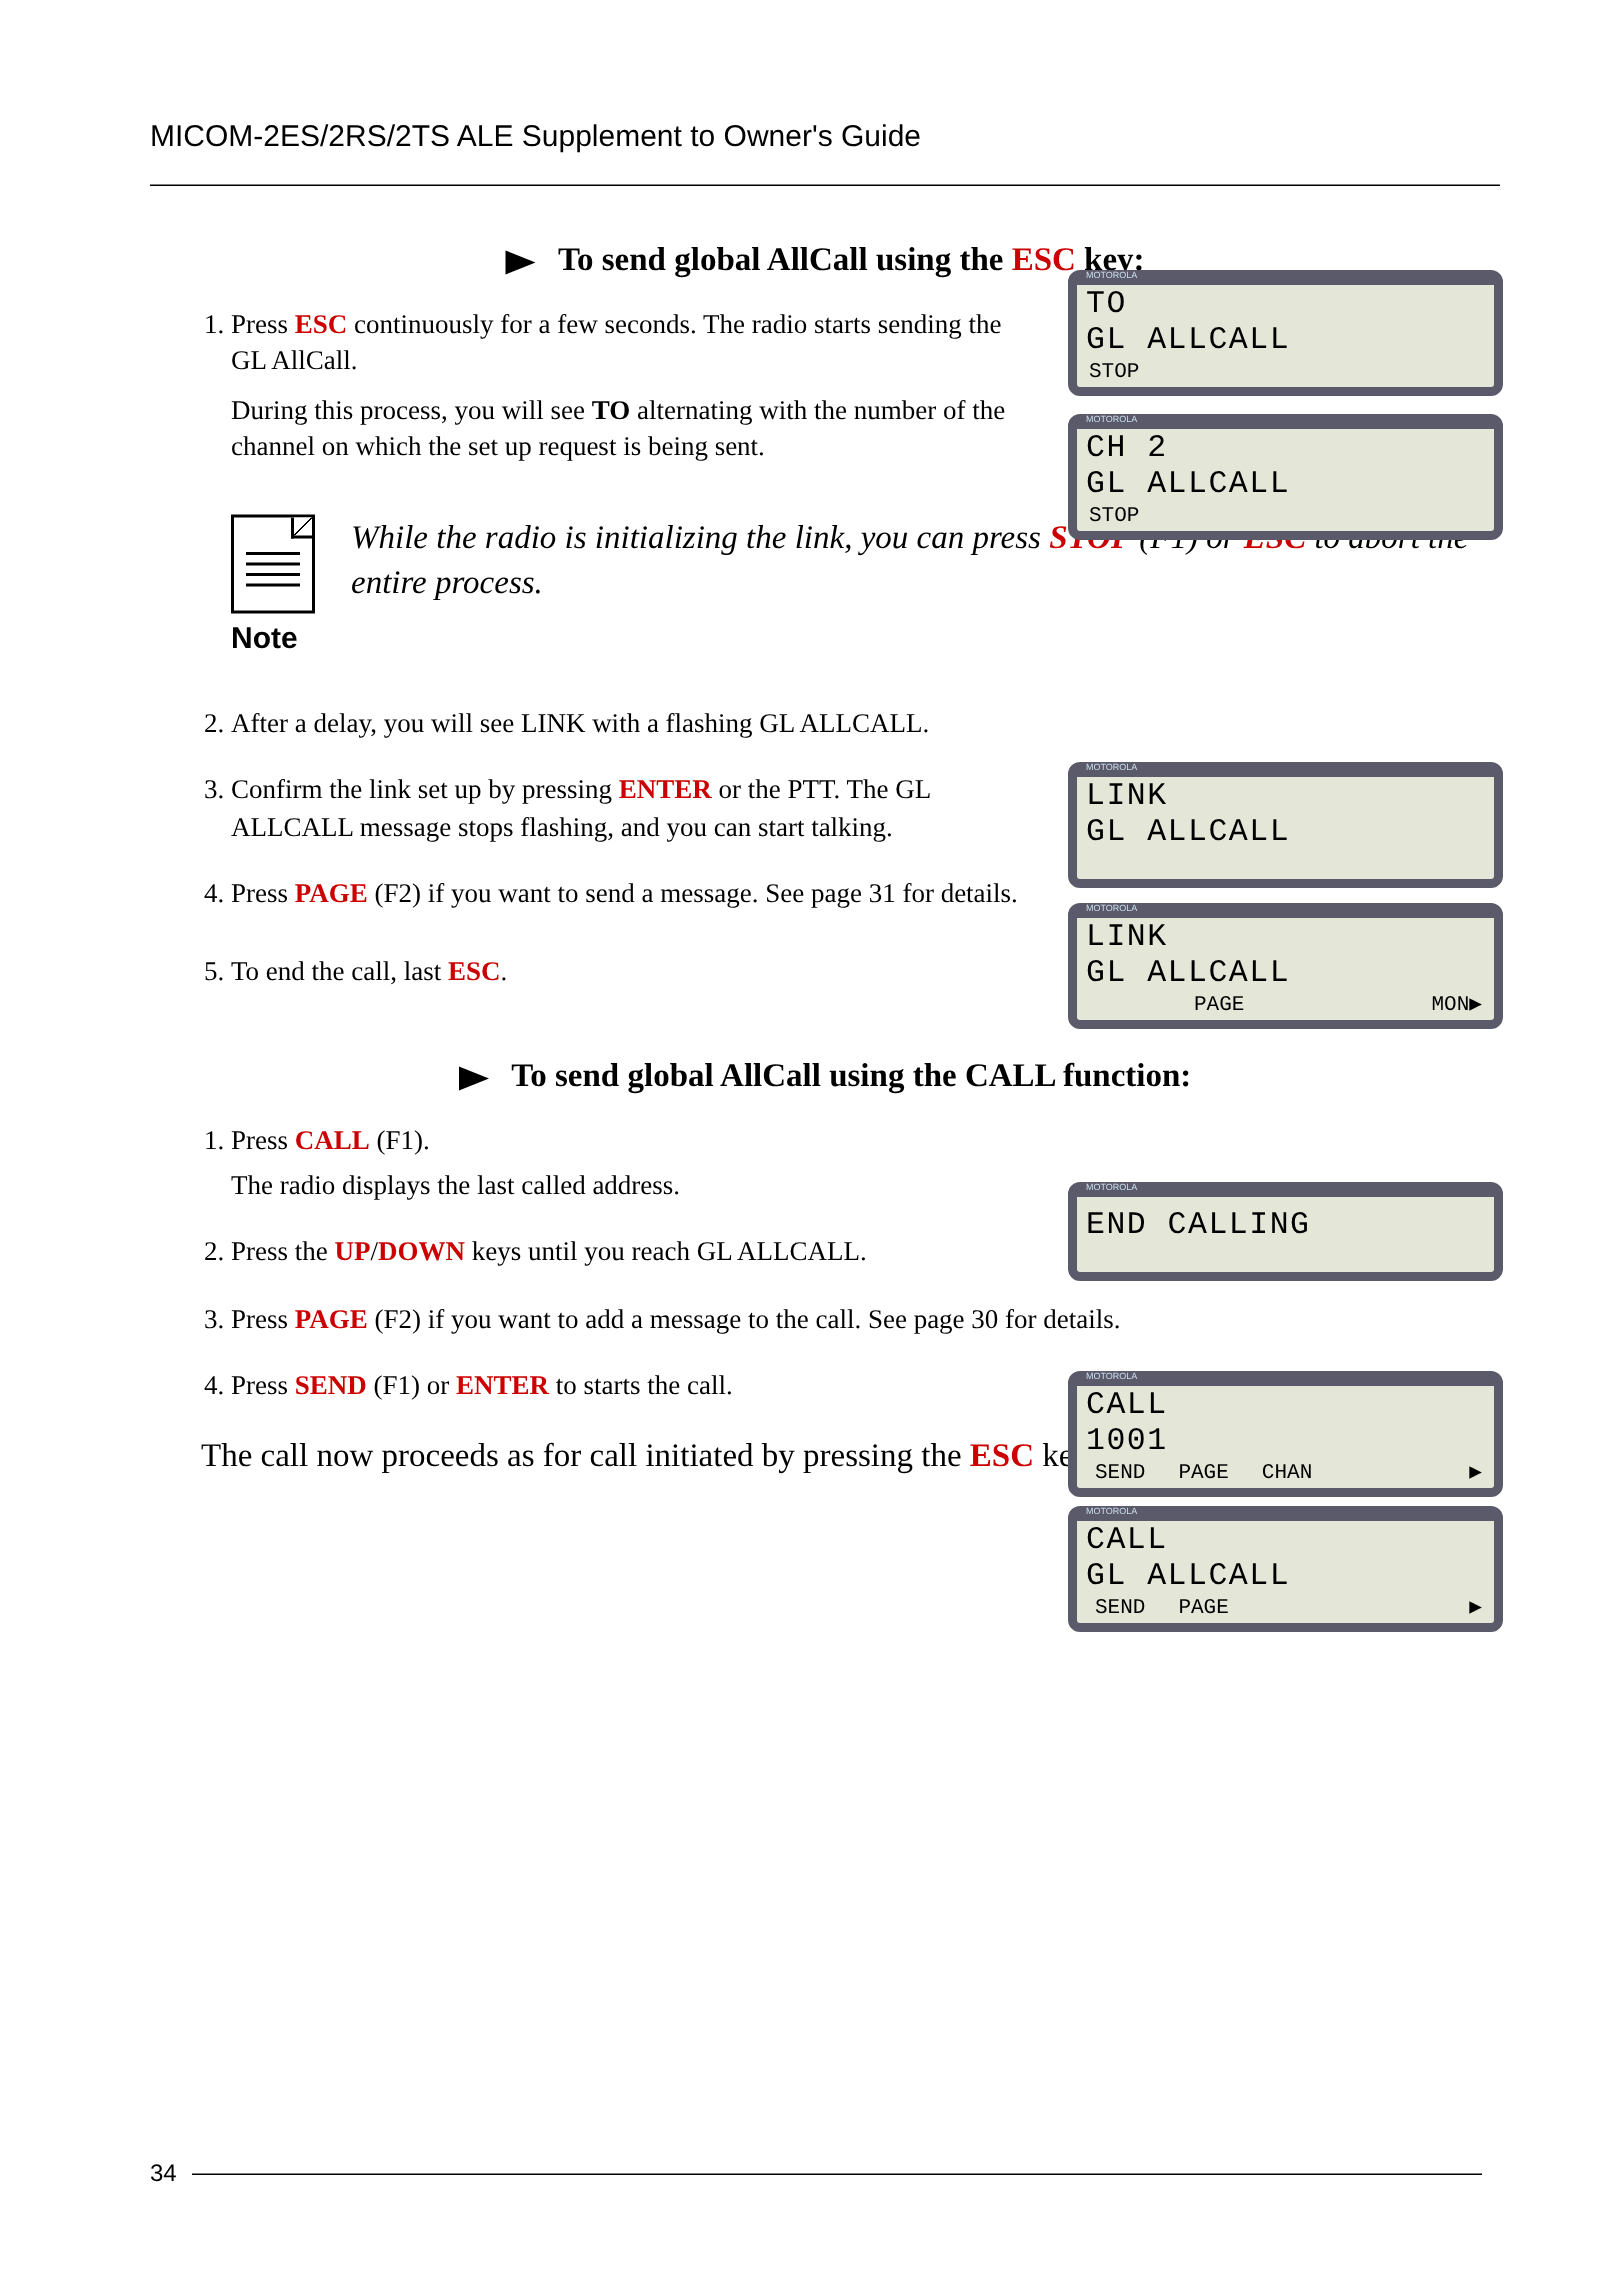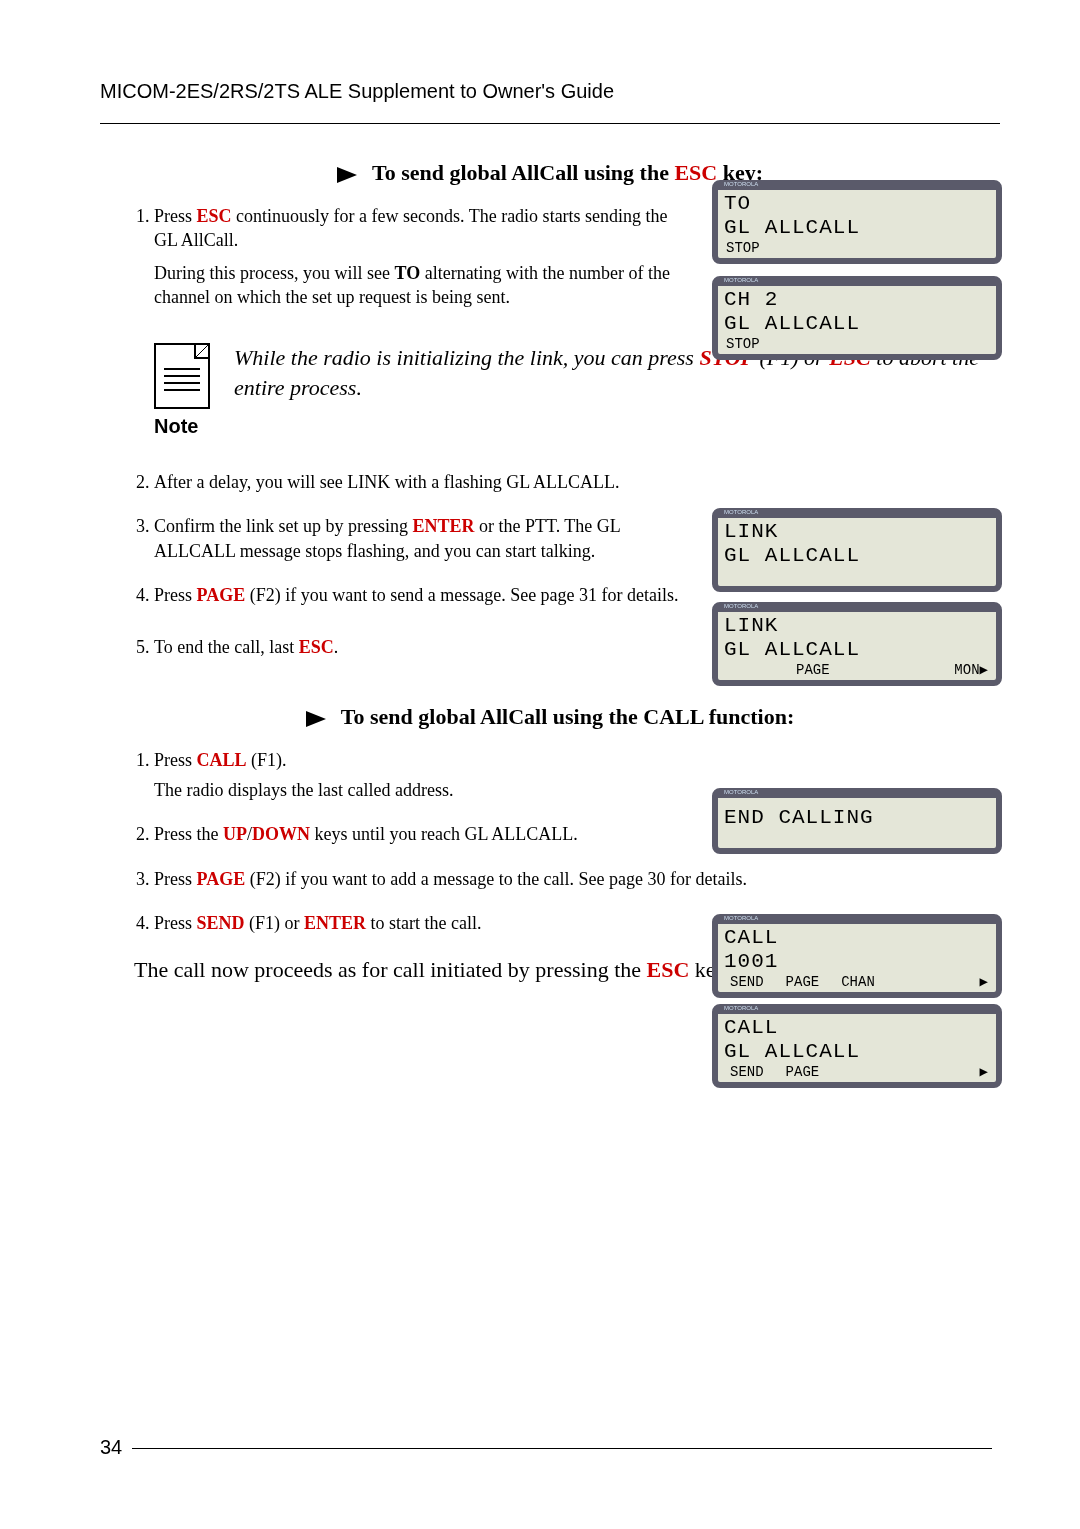--- a/index.html
+++ b/index.html
@@ -115,21 +115,21 @@
     font-size: 22px;
     margin: 10px 0 0 34px;
     line-height: 1.4;
   }
   .footer {
     position: absolute;
     bottom: 70px;
     left: 100px;
     right: 80px;
     font-family: Arial, sans-serif;
-    font-size: 20px;
+    font-size: 16px;
   }
   .footer .pn { display:inline-block; padding-right:10px; }
   .footer .rule {
     display:inline-block;
     border-top: 1.5px solid #000;
     width: calc(100% - 40px);
     vertical-align: middle;
   }
 </style>
 </head>
@@ -235,21 +235,21 @@
       <div style="height:6px"></div>
       <span>The radio displays the last called address.</span>
     </li>
     <li>
       <span>Press the </span><span class="red">UP</span><span>/</span><span class="red">DOWN</span><span> keys until you reach GL ALLCALL.</span>
     </li>
     <li class="fullwidth">
       <span>Press </span><span class="red">PAGE</span><span> (F2) if you want to add a message to the call. See page 30 for details.</span>
     </li>
     <li class="fullwidth">
-      <span>Press </span><span class="red">SEND</span><span> (F1) or </span><span class="red">ENTER</span><span> to start the call.</span>
+      <span>Press </span><span class="red">SEND</span><span> (F1) or </span><span class="red">ENTER</span><span> to starts the call.</span>
     </li>
   </ol>
 
   <div class="closing">
     <span>The call now proceeds as for call initiated by pressing the </span><span class="red">ESC</span><span> key.</span>
   </div>
 
   <div class="lcd" style="top:914px">
     <span class="brand">MOTOROLA</span>
     <div class="row1">CALL</div>

